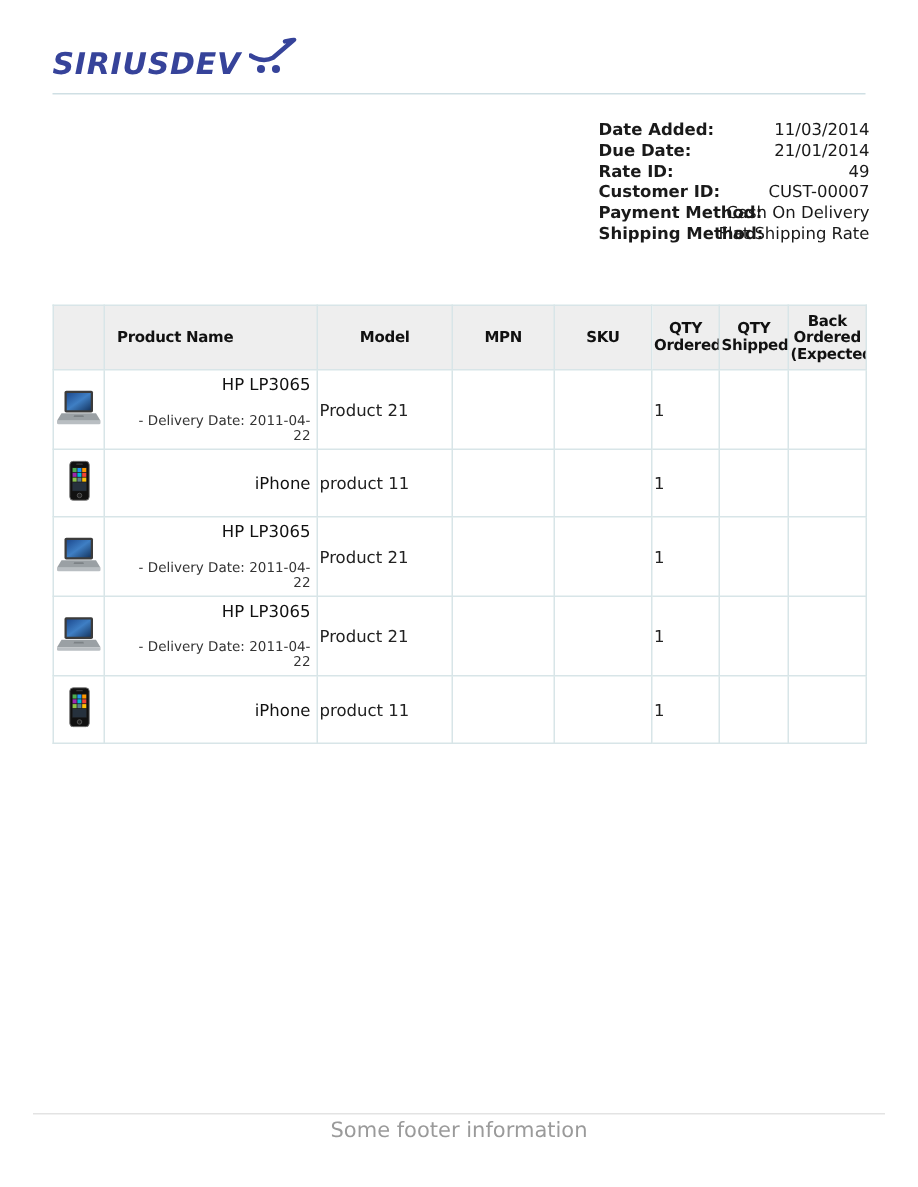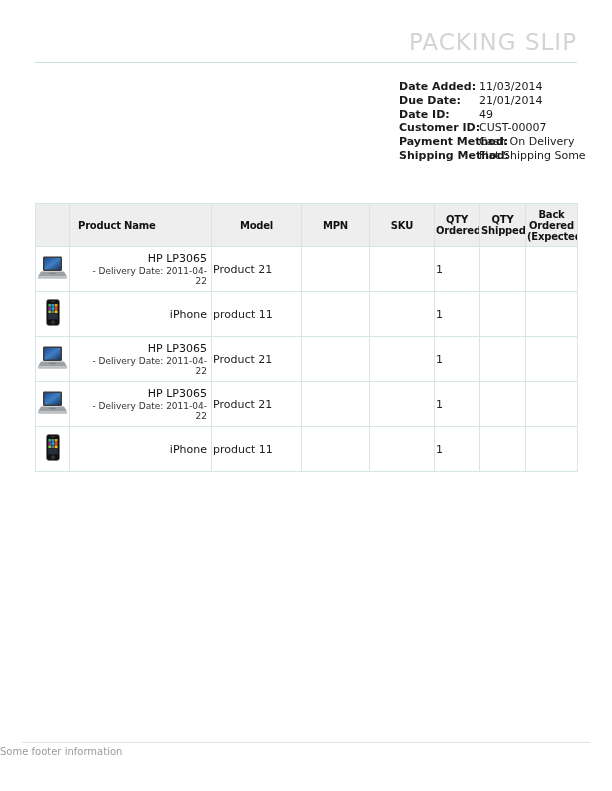--- a/index.html
+++ b/index.html
@@ -35,21 +35,21 @@
     font-size:11px;line-height:13.4px;color:#111;
   }
   .store-faint{color:#ececec;}
   
   .meta-block{
     position:absolute;left:399px;top:80px;
     display:grid;grid-template-columns:79px auto;
     font-size:11px;line-height:13.8px;column-gap:0;
   }
   .meta-label{font-weight:bold;white-space:nowrap;}
-  .meta-value{white-space:nowrap;padding-left:1px;}
+  .meta-value{white-space:nowrap;padding-left:1px;text-align:right;}
   
   .products{
     position:absolute;left:35px;top:203px;
     width:542px;border-collapse:collapse;table-layout:fixed;
   }
   .products th,.products td{
     border:1px solid #d8e5e8;
     overflow:hidden;
   }
   .products th{
@@ -59,58 +59,67 @@
     padding:1px 1px;letter-spacing:-0.2px;
   }
   .products th.h-name{text-align:left;padding-left:8px;margin-top:20px;}
   .products td{
     height:38px;background:#fff;font-size:11px;
     vertical-align:middle;color:#222;
   }
   .products td.c-img{text-align:center;}
   .products td.c-name{text-align:right;padding:3px 4px 3px 8px;}
   .prod-name{font-size:11px;color:#111;}
-  .prod-option{font-size:9px;color:#333;padding-left:6px;margin-top:1px;}
+  .prod-option{font-size:9px;color:#333;padding-left:6px;margin-top:13px;}
   
   .footer-rule{
     position:absolute;left:22px;right:22px;top:742px;
     border-top:1px solid #e3e3e3;height:0;
   }
   .footer-text{
     position:absolute;left:0;right:0;top:746px;
-    font-size:10px;color:#9a9a9a;
+    text-align:center;font-size:14px;color:#9a9a9a;
   }
 </style>
 </head>
 <body>
 
 <div class="page">
 
-  <div class="doc-title">PACKING SLIP</div>
+  <div class="logo">
+    <span>SIRIUSDEV</span>
+    <span class="cart">
+      <svg width="36" height="25" viewBox="0 0 36 25">
+        <path d="M1 12 Q 9 17 16 13.5 L 30 1.5 L 24 2.6" fill="none" stroke="#36439a" stroke-width="3" stroke-linecap="round" stroke-linejoin="round"></path>
+        <circle cx="8" cy="21" r="2.7" fill="#36439a"></circle>
+        <circle cx="18" cy="21" r="2.7" fill="#36439a"></circle>
+      </svg>
+    </span>
+  </div>
   <div class="header-rule"></div>
 
 
   <div class="meta-block">
     <span class="meta-label">Date Added:</span>
     <span class="meta-value">11/03/2014</span>
 
     <span class="meta-label">Due Date:</span>
     <span class="meta-value">21/01/2014</span>
 
-    <span class="meta-label">Date ID:</span>
+    <span class="meta-label">Rate ID:</span>
     <span class="meta-value">49</span>
 
     <span class="meta-label">Customer ID:</span>
     <span class="meta-value">CUST-00007</span>
 
     <span class="meta-label">Payment Method:</span>
     <span class="meta-value">Cash On Delivery</span>
 
     <span class="meta-label">Shipping Method:</span>
-    <span class="meta-value">Flat Shipping Some</span>
+    <span class="meta-value">Flat Shipping Rate</span>
   </div>
 
   <table class="products">
     <colgroup>
       <col style="width:34px">
         <col style="width:142px">
         <col style="width:90px">
       <col style="width:68px">
         <col style="width:65px">
         <col style="width:45px">

